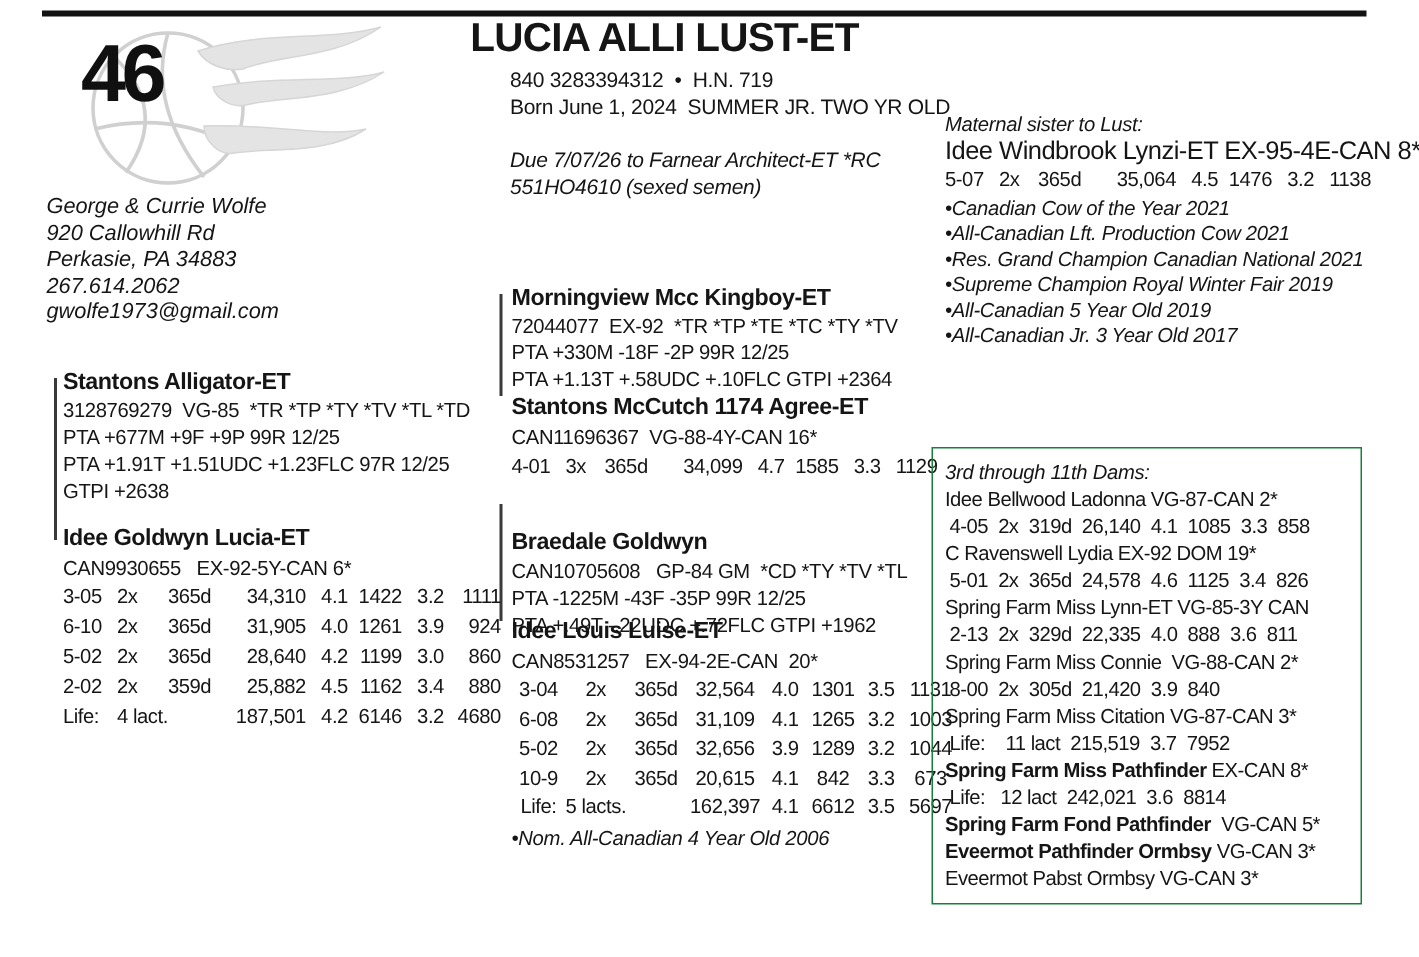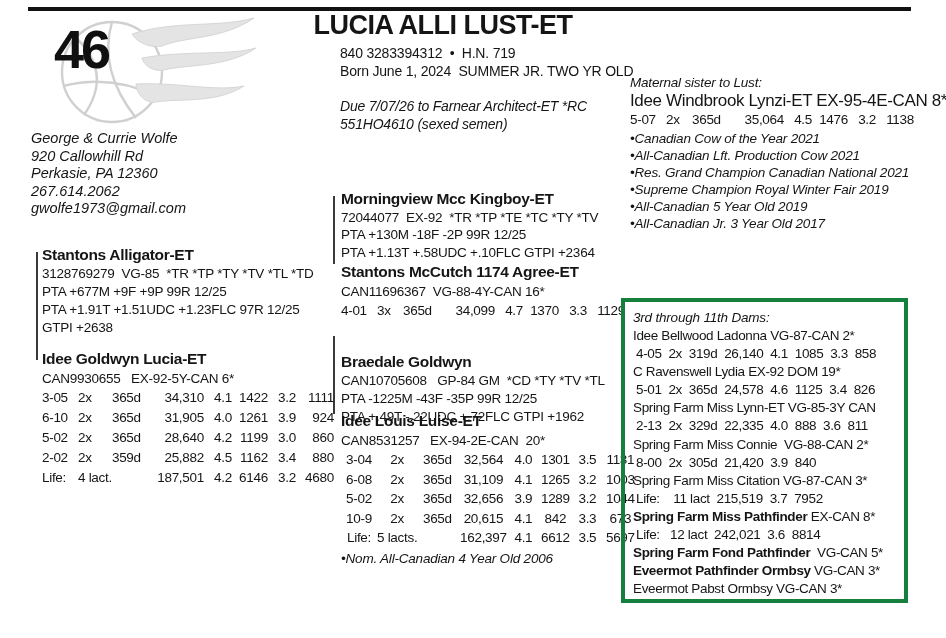--- a/index.html
+++ b/index.html
@@ -31,21 +31,21 @@
   table.rec td:nth-child(2){width:26px;text-align:left;}
   table.rec td:nth-child(3){width:40px;text-align:left;}
   table.rec td:nth-child(4){width:52px;text-align:right;}
   table.rec td:nth-child(5){width:28px;text-align:right;}
   table.rec td:nth-child(6){width:36px;text-align:right;}
   table.rec td:nth-child(7){width:28px;text-align:right;}
   table.rec td:nth-child(8){width:38px;text-align:right;}
   table.rec.tight td{line-height:19.5px;text-align:center;}
   
   .dams-box{position:absolute;left:621px;top:298px;width:287px;height:305px;
-            border:4px solid #15803d;padding:6px 8px 0 8px;box-sizing:border-box;}
+            border:1px solid #15803d;padding:6px 8px 0 8px;box-sizing:border-box;}
   .box-label{font-style:italic;font-size:13.5px;line-height:19px;letter-spacing:-0.2px;}
   .boxline{font-size:13.5px;line-height:18.1px;white-space:pre;letter-spacing:-0.35px;}
   .boxline.record{padding-left:3px;}
   .boxline.name-bold .bn{font-weight:700;}
   .sister-name{font-size:17px;line-height:18px;white-space:pre;letter-spacing:-0.35px;}
 </style>
 </head>
 <body>
 
 <div class="page">
@@ -75,21 +75,21 @@
   <div class="abs" style="left:340px;top:97px;">
 
   <div class="regline t-it">Due 7/07/26 to Farnear Architect-ET *RC</div>
       <div class="regline t-it">551HO4610 (sexed semen)</div>
     </div>
 
   <div class="abs" style="left:31px;top:95px;margin-top:35px;">
 
   <div class="cons-line">George &amp; Currie Wolfe</div>
       <div class="cons-line">920 Callowhill Rd</div>
-      <div class="cons-line">Perkasie, PA 12360</div>
+      <div class="cons-line">Perkasie, PA 34883</div>
       <div class="cons-line">267.614.2062</div>
       <div class="cons-line">gwolfe1973@gmail.com</div>
     </div>
 
   <div class="abs" style="left:630px;top:74px;width:312px;">
     <div class="note" style="padding-left:0;text-indent:0;line-height:18px;">Maternal sister to Lust:</div>
     <div class="sister-name"><span class="bn">Idee Windbrook Lynzi-ET</span><span> EX-95-4E-CAN 8*</span></div>
     <table class="rec">
       <tbody>
 
@@ -189,38 +189,38 @@
         </tr>
         </tbody>
     </table>
   </div>
 
   <div class="abs" style="left:341px;top:189px;">
     <div class="h">Morningview Mcc Kingboy-ET</div>
     <div>
 
     <div class="dl" style="line-height:17.4px;">72044077  EX-92  *TR *TP *TE *TC *TY *TV</div>
-        <div class="dl" style="line-height:17.4px;">PTA +130M -18F -2P 99R 12/25</div>
+        <div class="dl" style="line-height:17.4px;">PTA +330M -18F -2P 99R 12/25</div>
         <div class="dl" style="line-height:17.4px;">PTA +1.13T +.58UDC +.10FLC GTPI +2364</div>
       </div>
   </div>
 
   <div class="abs" style="left:341px;top:262px;">
     <div class="h">Stantons McCutch 1174 Agree-ET</div>
     <div class="reg">CAN11696367  VG-88-4Y-CAN 16*</div>
     <table class="rec">
       <tbody>
 
       <tr>
           <td>4-01</td>
             <td>3x</td>
             <td>365d</td>
           <td>34,099</td>
             <td>4.7</td>
-            <td>1370</td>
+            <td>1585</td>
           <td>3.3</td>
             <td>1129</td>
         </tr>
         </tbody>
     </table>
   </div>
 
   <div class="abs" style="left:341px;top:336px;margin-top:16px;">
     <div class="h">Braedale Goldwyn</div>
     <div>

